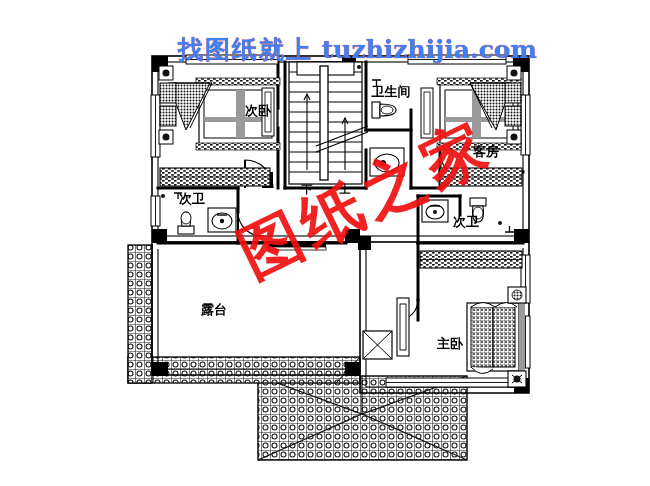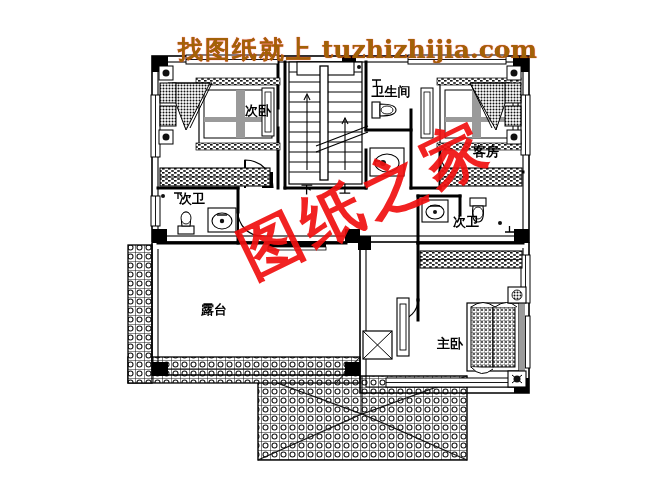--- a/index.html
+++ b/index.html
@@ -8,21 +8,21 @@
     width:650px;height:486px;overflow:hidden;position:relative;
     font-family:"DejaVu Sans","Liberation Sans",sans-serif;
   }
   #stage{position:absolute;inset:0;width:650px;height:486px;background:#fff;}
   #plan-svg{position:absolute;left:0;top:0;width:650px;height:486px;display:block;}
 
   
   .wm-top{
     position:absolute; left:178px; top:37px;
     font-size:25px; line-height:26px;
-    color:#a16207; font-weight:700;
+    color:#3b82f6; font-weight:700;
     letter-spacing:0px; white-space:nowrap;
     font-family:"DejaVu Serif","Liberation Serif",serif;
     text-shadow:0 0 1px #ee1111;
     pointer-events:none;
   }
   .wm-top .cn{ font-family:"DejaVu Sans","Liberation Sans",sans-serif; letter-spacing:2px;}
   .wm-diag{
     position:absolute; left:243px; top:228px;
     font-size:62px; line-height:62px;
     color:#f01010; font-weight:700;

